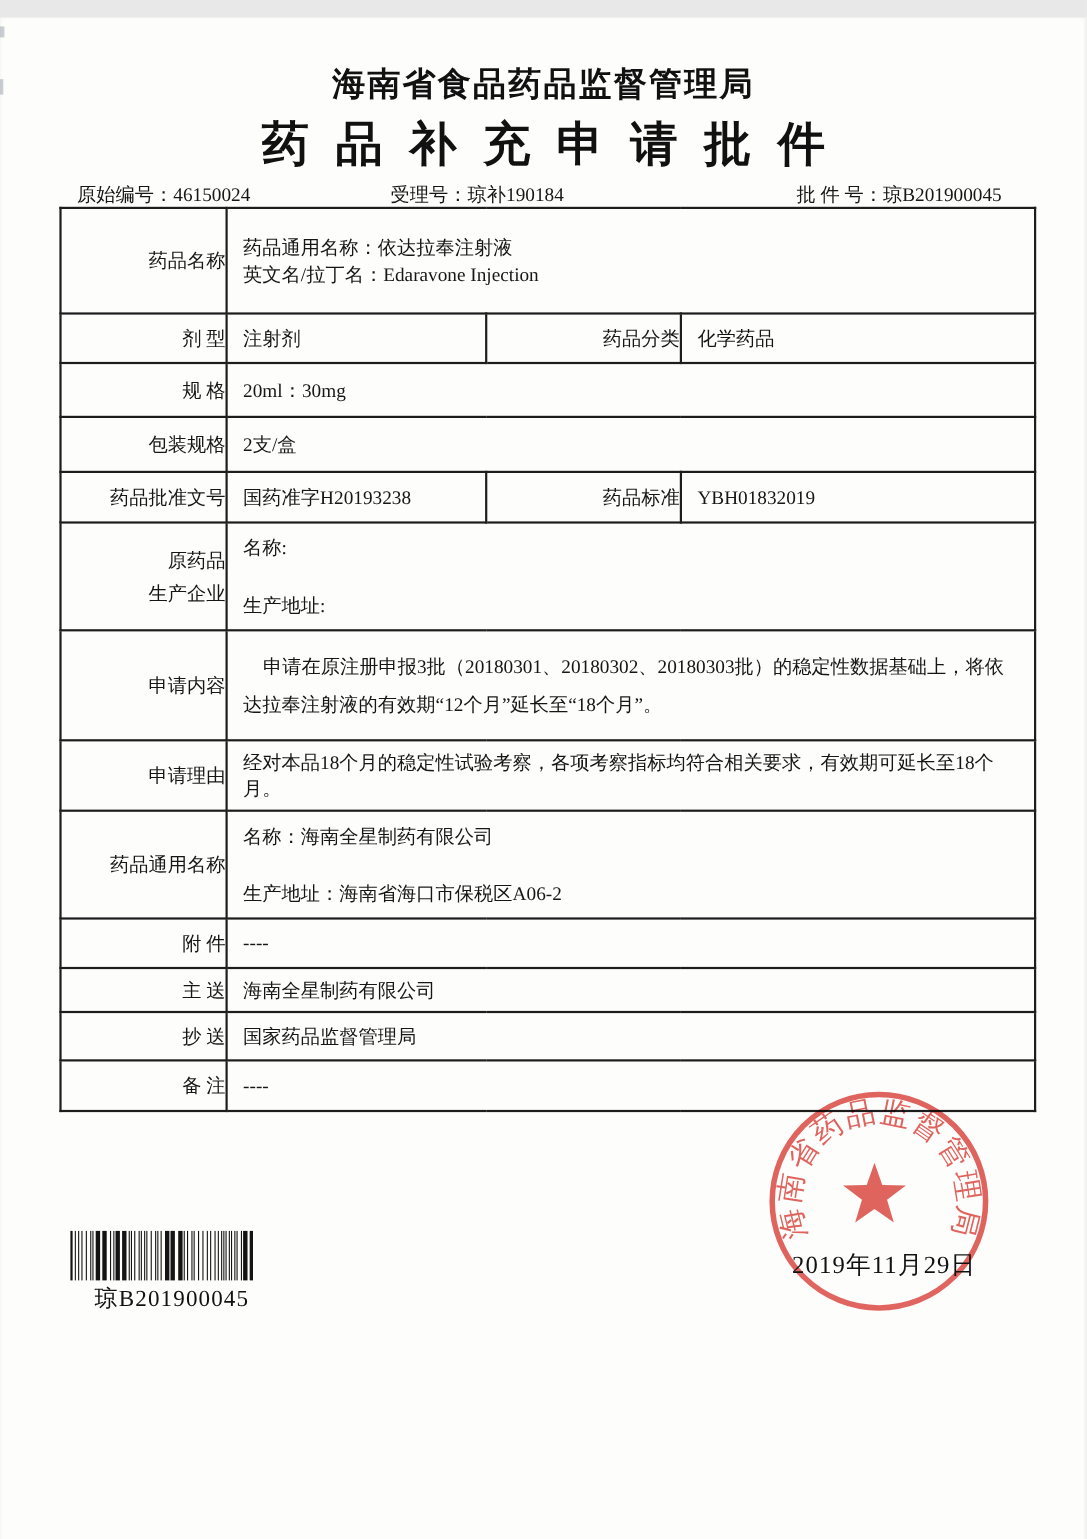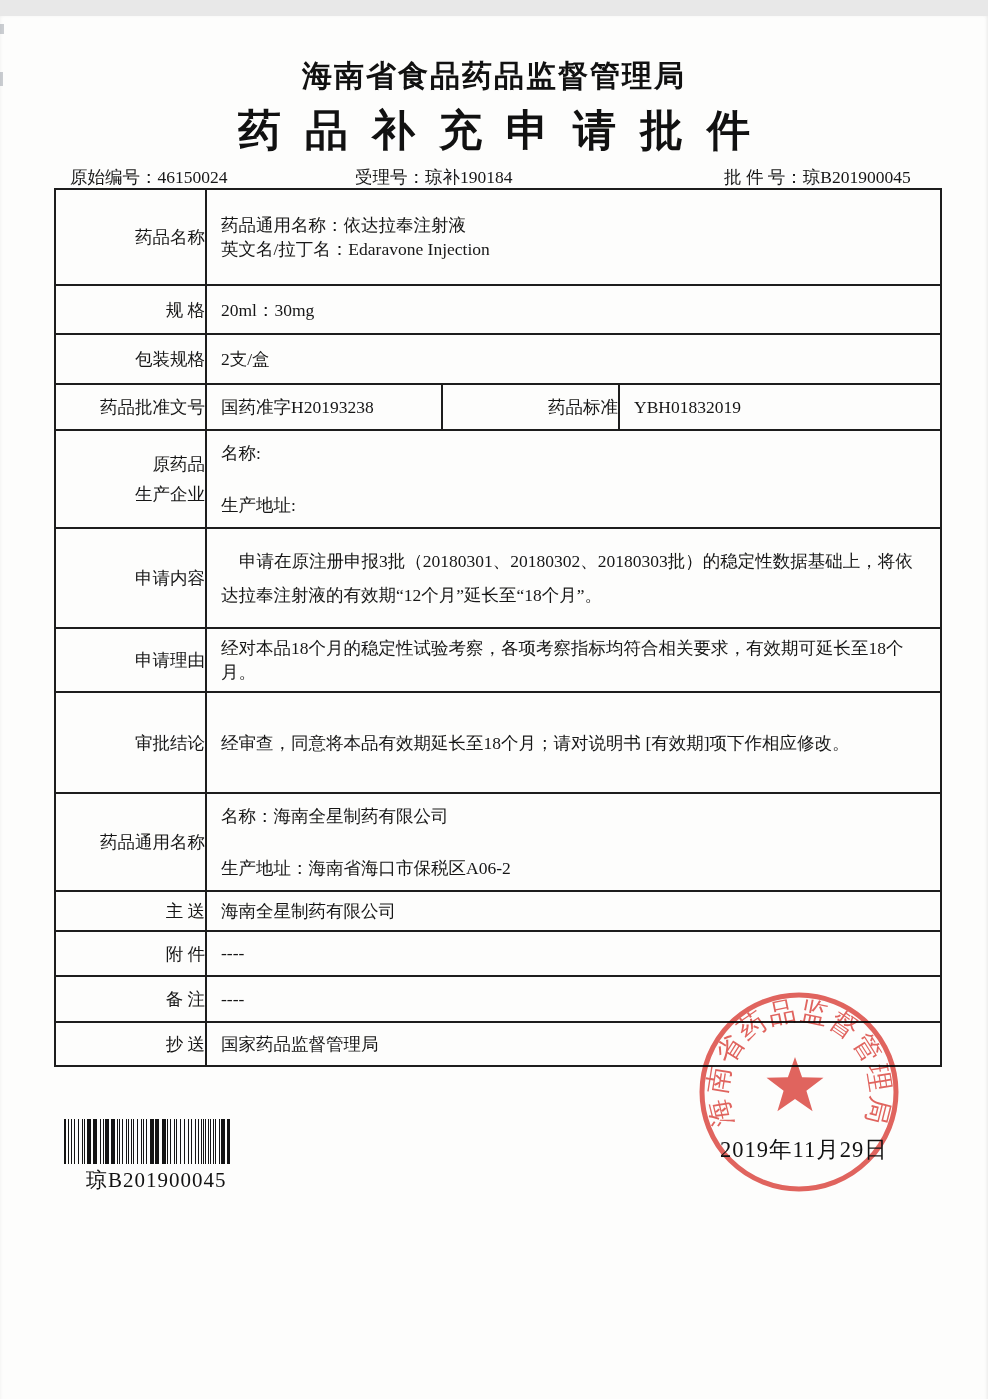--- a/index.html
+++ b/index.html
@@ -107,20 +107,26 @@
     <tbody>
         <tr style="height:96px">
       <td class="lbl">药品名称</td>
       <td colspan="3">
         <div class="cell2 g22">
           <div>药品通用名称：依达拉奉注射液</div>
           <div>英文名/拉丁名：Edaravone Injection</div>
         </div>
       </td>
     </tr>
+    <tr style="height:45px">
+      <td class="lbl">剂 型</td>
+      <td class="val">注射剂</td>
+      <td class="lbl">药品分类</td>
+      <td class="val">化学药品</td>
+    </tr>
     <tr style="height:49px">
       <td class="lbl">规 格</td>
       <td class="val" colspan="3">20ml：30mg</td>
     </tr>
     <tr style="height:50px">
       <td class="lbl">包装规格</td>
       <td class="val" colspan="3">2支/盒</td>
     </tr>
     <tr style="height:46px">
       <td class="lbl">药品批准文号</td>
@@ -144,49 +150,45 @@
     </tr>
     <tr style="height:100px">
       <td class="lbl">申请内容</td>
       <td class="val" colspan="3">
         <div class="para">申请在原注册申报3批（20180301、20180302、20180303批）的稳定性数据基础上，将依达拉奉注射液的有效期“12个月”延长至“18个月”。</div>
       </td>
     </tr>
     <tr style="height:64px">
       <td class="lbl">申请理由</td>
       <td class="val" colspan="3">经对本品18个月的稳定性试验考察，各项考察指标均符合相关要求，有效期可延长至18个月。</td>
-    </tr>
-    <tr style="height:101px">
-      <td class="lbl">审批结论</td>
-      <td class="val" colspan="3">经审查，同意将本品有效期延长至18个月；请对说明书 [有效期]项下作相应修改。</td>
     </tr>
     <tr style="height:90px">
       <td class="lbl">药品通用名称</td>
       <td colspan="3">
         <div class="cell2 g26">
           <div>名称：海南全星制药有限公司</div>
           <div>生产地址：海南省海口市保税区A06-2</div>
         </div>
       </td>
     </tr>
+    <tr style="height:45px">
+      <td class="lbl">附 件</td>
+      <td class="val" colspan="3">----</td>
+    </tr>
     <tr style="height:40px">
       <td class="lbl">主 送</td>
       <td class="val" colspan="3">海南全星制药有限公司</td>
     </tr>
-    <tr style="height:45px">
-      <td class="lbl">附 件</td>
-      <td class="val" colspan="3">----</td>
+    <tr style="height:44px">
+      <td class="lbl">抄 送</td>
+      <td class="val" colspan="3">国家药品监督管理局</td>
     </tr>
     <tr style="height:46px">
       <td class="lbl">备 注</td>
       <td class="val" colspan="3">----</td>
-    </tr>
-    <tr style="height:44px">
-      <td class="lbl">抄 送</td>
-      <td class="val" colspan="3">国家药品监督管理局</td>
     </tr>
   </tbody>
     </table>
 
   <svg class="seal-svg" viewBox="0 0 988 1399">
     <g opacity="0.85">
       <circle cx="799" cy="1076" r="97" fill="none" stroke="#dd4a44" stroke-width="5"></circle>
       <polygon fill="#dd4a44" points="795,1041 802.1,1061.3 823.5,1061.7 806.4,1074.7 812.6,1095.3 795,1083 777.4,1095.3 783.6,1074.7 766.5,1061.7 787.9,1061.3"></polygon>
       <path id="sealArc" d="M 733.8 1106.4 A 72 72 0 1 1 864.2 1106.4" fill="none"></path>
       <text font-size="27" fill="#dd4a44" letter-spacing="2" font-family="Liberation Serif, DejaVu Serif, serif" text-anchor="middle">

